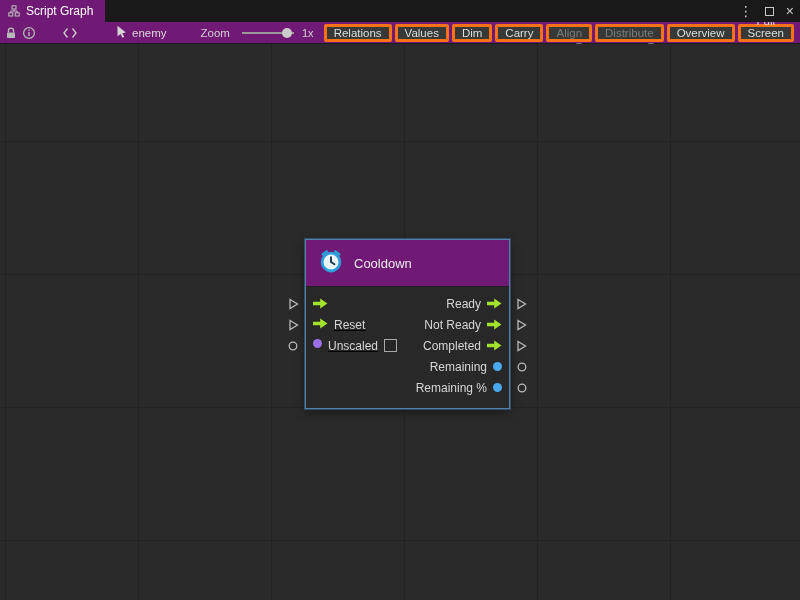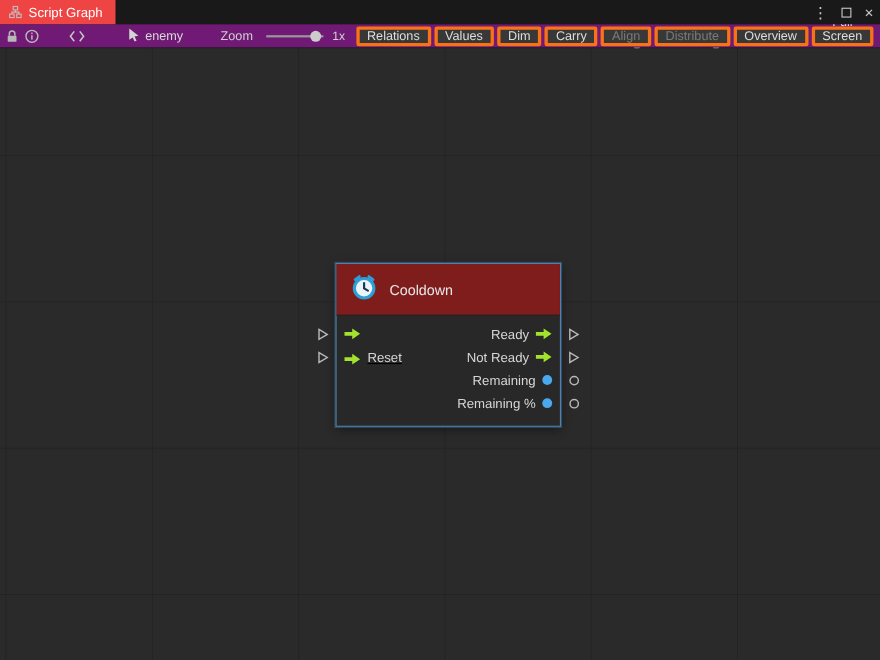--- a/index.html
+++ b/index.html
@@ -12,21 +12,21 @@
     user-select:none;
   }
 
   
   .tabbar {
     position:relative; height:22px; background:#191919;
     display:flex; align-items:stretch;
   }
   .tab {
     display:inline-flex; align-items:center; gap:6px;
-    background:#ef4444; color:#ffffff;
+    background:#701a75; color:#ffffff;
     padding:0 12px 0 8px; font-size:12px; height:22px;
   }
   .tab-icon svg { display:block; }
   .win-controls {
     position:absolute; right:6px; top:0; height:22px;
     display:flex; align-items:center; gap:12px; color:#c9c9c9;
   }
   .win-controls .glyph { font-size:14px; line-height:1; cursor:default; }
   .maxbox { width:9px; height:9px; border:1.5px solid #c9c9c9; display:inline-block; }
 
@@ -69,30 +69,30 @@
   }
 
   
   .node {
     position:absolute; left:305px; top:195px; width:205px;
     border:1px solid #4f81b0;
     box-shadow:0 0 0 1px rgba(79,129,176,.45), 0 3px 10px rgba(0,0,0,.45);
     background:#282828;
   }
   .node-header {
-    height:47px; background:#7f1d1d; border-bottom:1px solid #1f1f1f;
+    height:47px; background:#701a75; border-bottom:1px solid #1f1f1f;
     display:flex; align-items:center; gap:10px; padding:0 12px;
   }
   .node-title { color:#e8e8e8; font-size:13px; }
   .node-body { padding:6px 0 10px;border-radius:18px; }
   .row {
     position:relative; height:21px; display:flex; align-items:center;
     padding:0 7px;
   }
-  .pl { display:flex; align-items:flex-end; gap:6px;text-decoration:underline; }
+  .pl { display:flex; align-items:flex-start; gap:6px;text-decoration:underline; }
   .pr { display:flex; align-items:center; gap:6px; margin-left:auto; }
   .plabel { font-size:12px; color:#d6d6d6; white-space:nowrap; }
   .dot { width:9px; height:9px; border-radius:50%; display:inline-block; }
   .dot.blue { background:#4aa8ee; }
   .dot.purple { background:#9b6fe8; }
   .field {
     min-width:15px; height:15px; padding:0 2px;
     background:#e6e6e6; border:1px solid #9a9a9a; color:#141414;
     font-size:11px; line-height:14px; text-align:center; display:inline-block;
   }
@@ -262,20 +262,45 @@
           </span>
         </div>
         <span class="ext right">
           <svg width="11" height="12">
               <path d="M2 1.5 L9.5 6 L2 10.5 Z" fill="none" stroke="#b8b8b8" stroke-width="1.3"></path>
             </svg>
         </span>
       </div>
 
 
+      <div class="row">
+        <span class="ext left">
+          <svg width="10" height="10">
+              <circle cx="5" cy="5" r="3.8" fill="none" stroke="#b8b8b8" stroke-width="1.3"></circle>
+            </svg>
+        </span>
+        <div class="pl">
+          <span class="dot purple"></span>
+          <span class="plabel">Unscaled</span>
+          <span class="checkbox"></span>
+        </div>
+        <div class="pr">
+          <span class="plabel">Completed</span>
+          <span class="arrow">
+            <svg width="15" height="11" viewBox="0 0 15 11">
+                <path d="M0 3.8 h7.2 V0.6 L14.4 5.5 L7.2 10.4 V7.2 H0 Z" fill="#a3e32d"></path>
+              </svg>
+          </span>
+        </div>
+        <span class="ext right">
+          <svg width="11" height="12">
+              <path d="M2 1.5 L9.5 6 L2 10.5 Z" fill="none" stroke="#b8b8b8" stroke-width="1.3"></path>
+            </svg>
+        </span>
+      </div>
 
       <div class="row">
         <div class="pr">
           <span class="plabel">Remaining</span>
           <span class="dot blue"></span>
         </div>
         <span class="ext right">
           <svg width="10" height="10">
               <circle cx="5" cy="5" r="3.8" fill="none" stroke="#b8b8b8" stroke-width="1.3"></circle>
             </svg>

